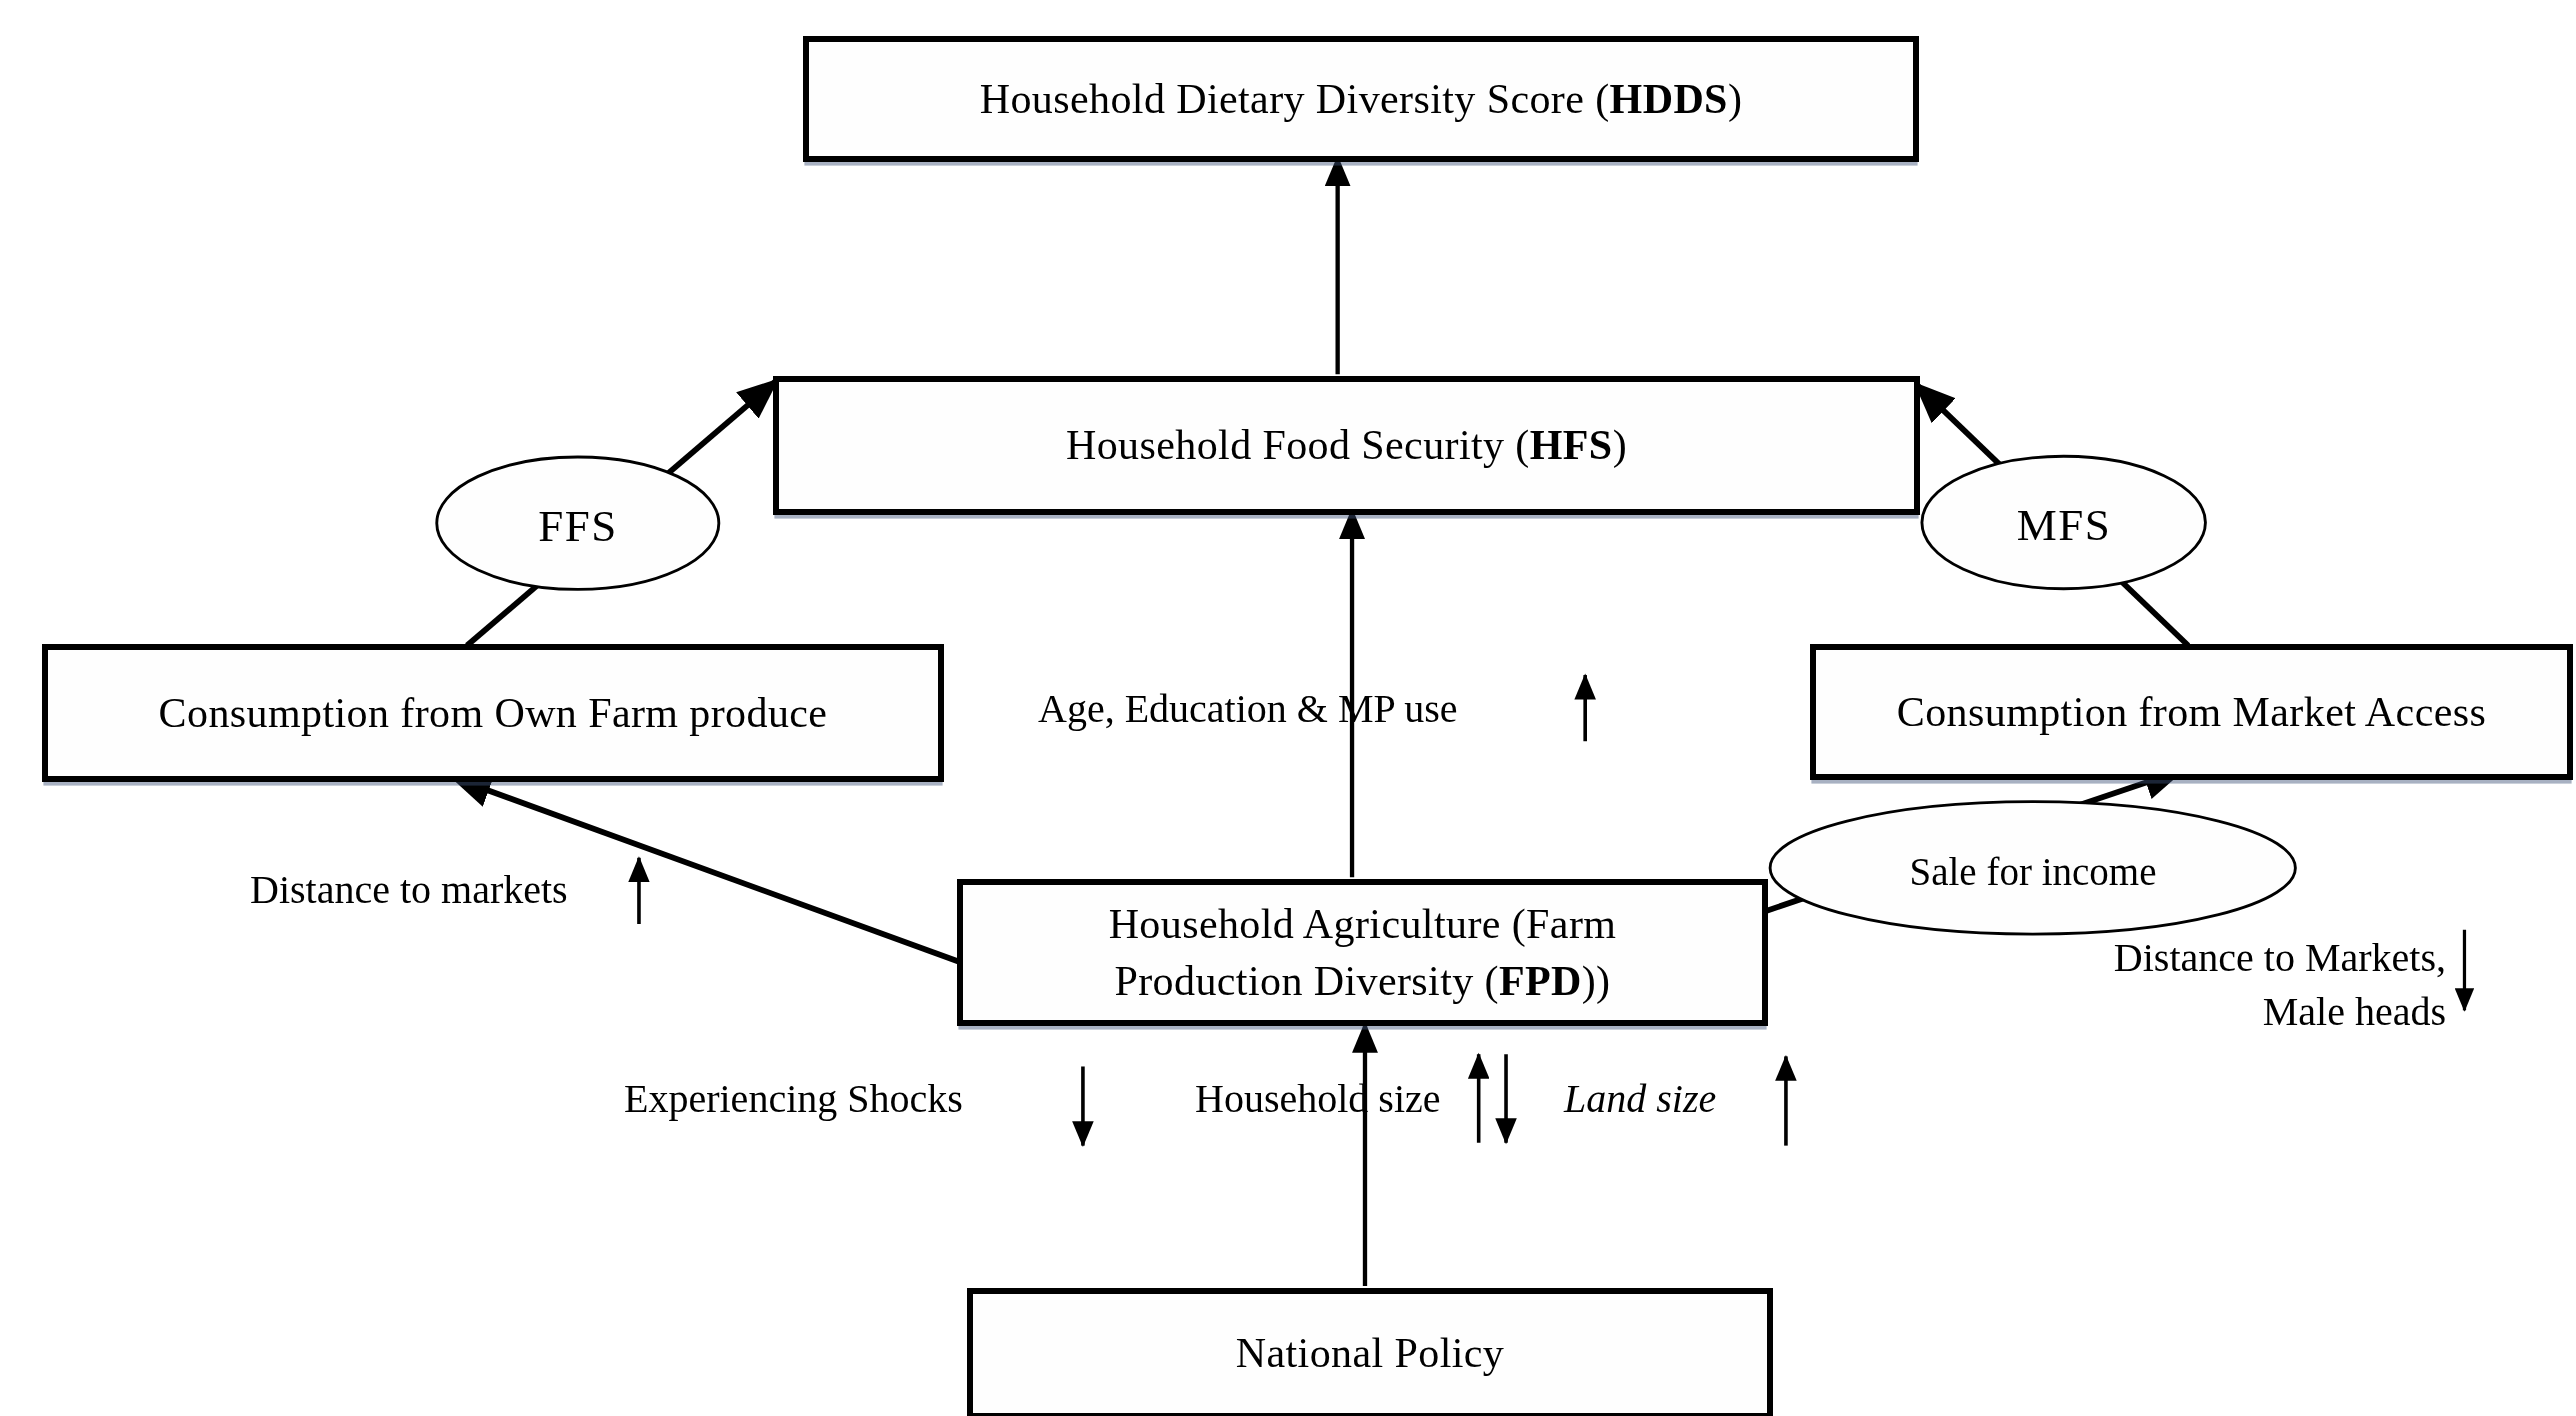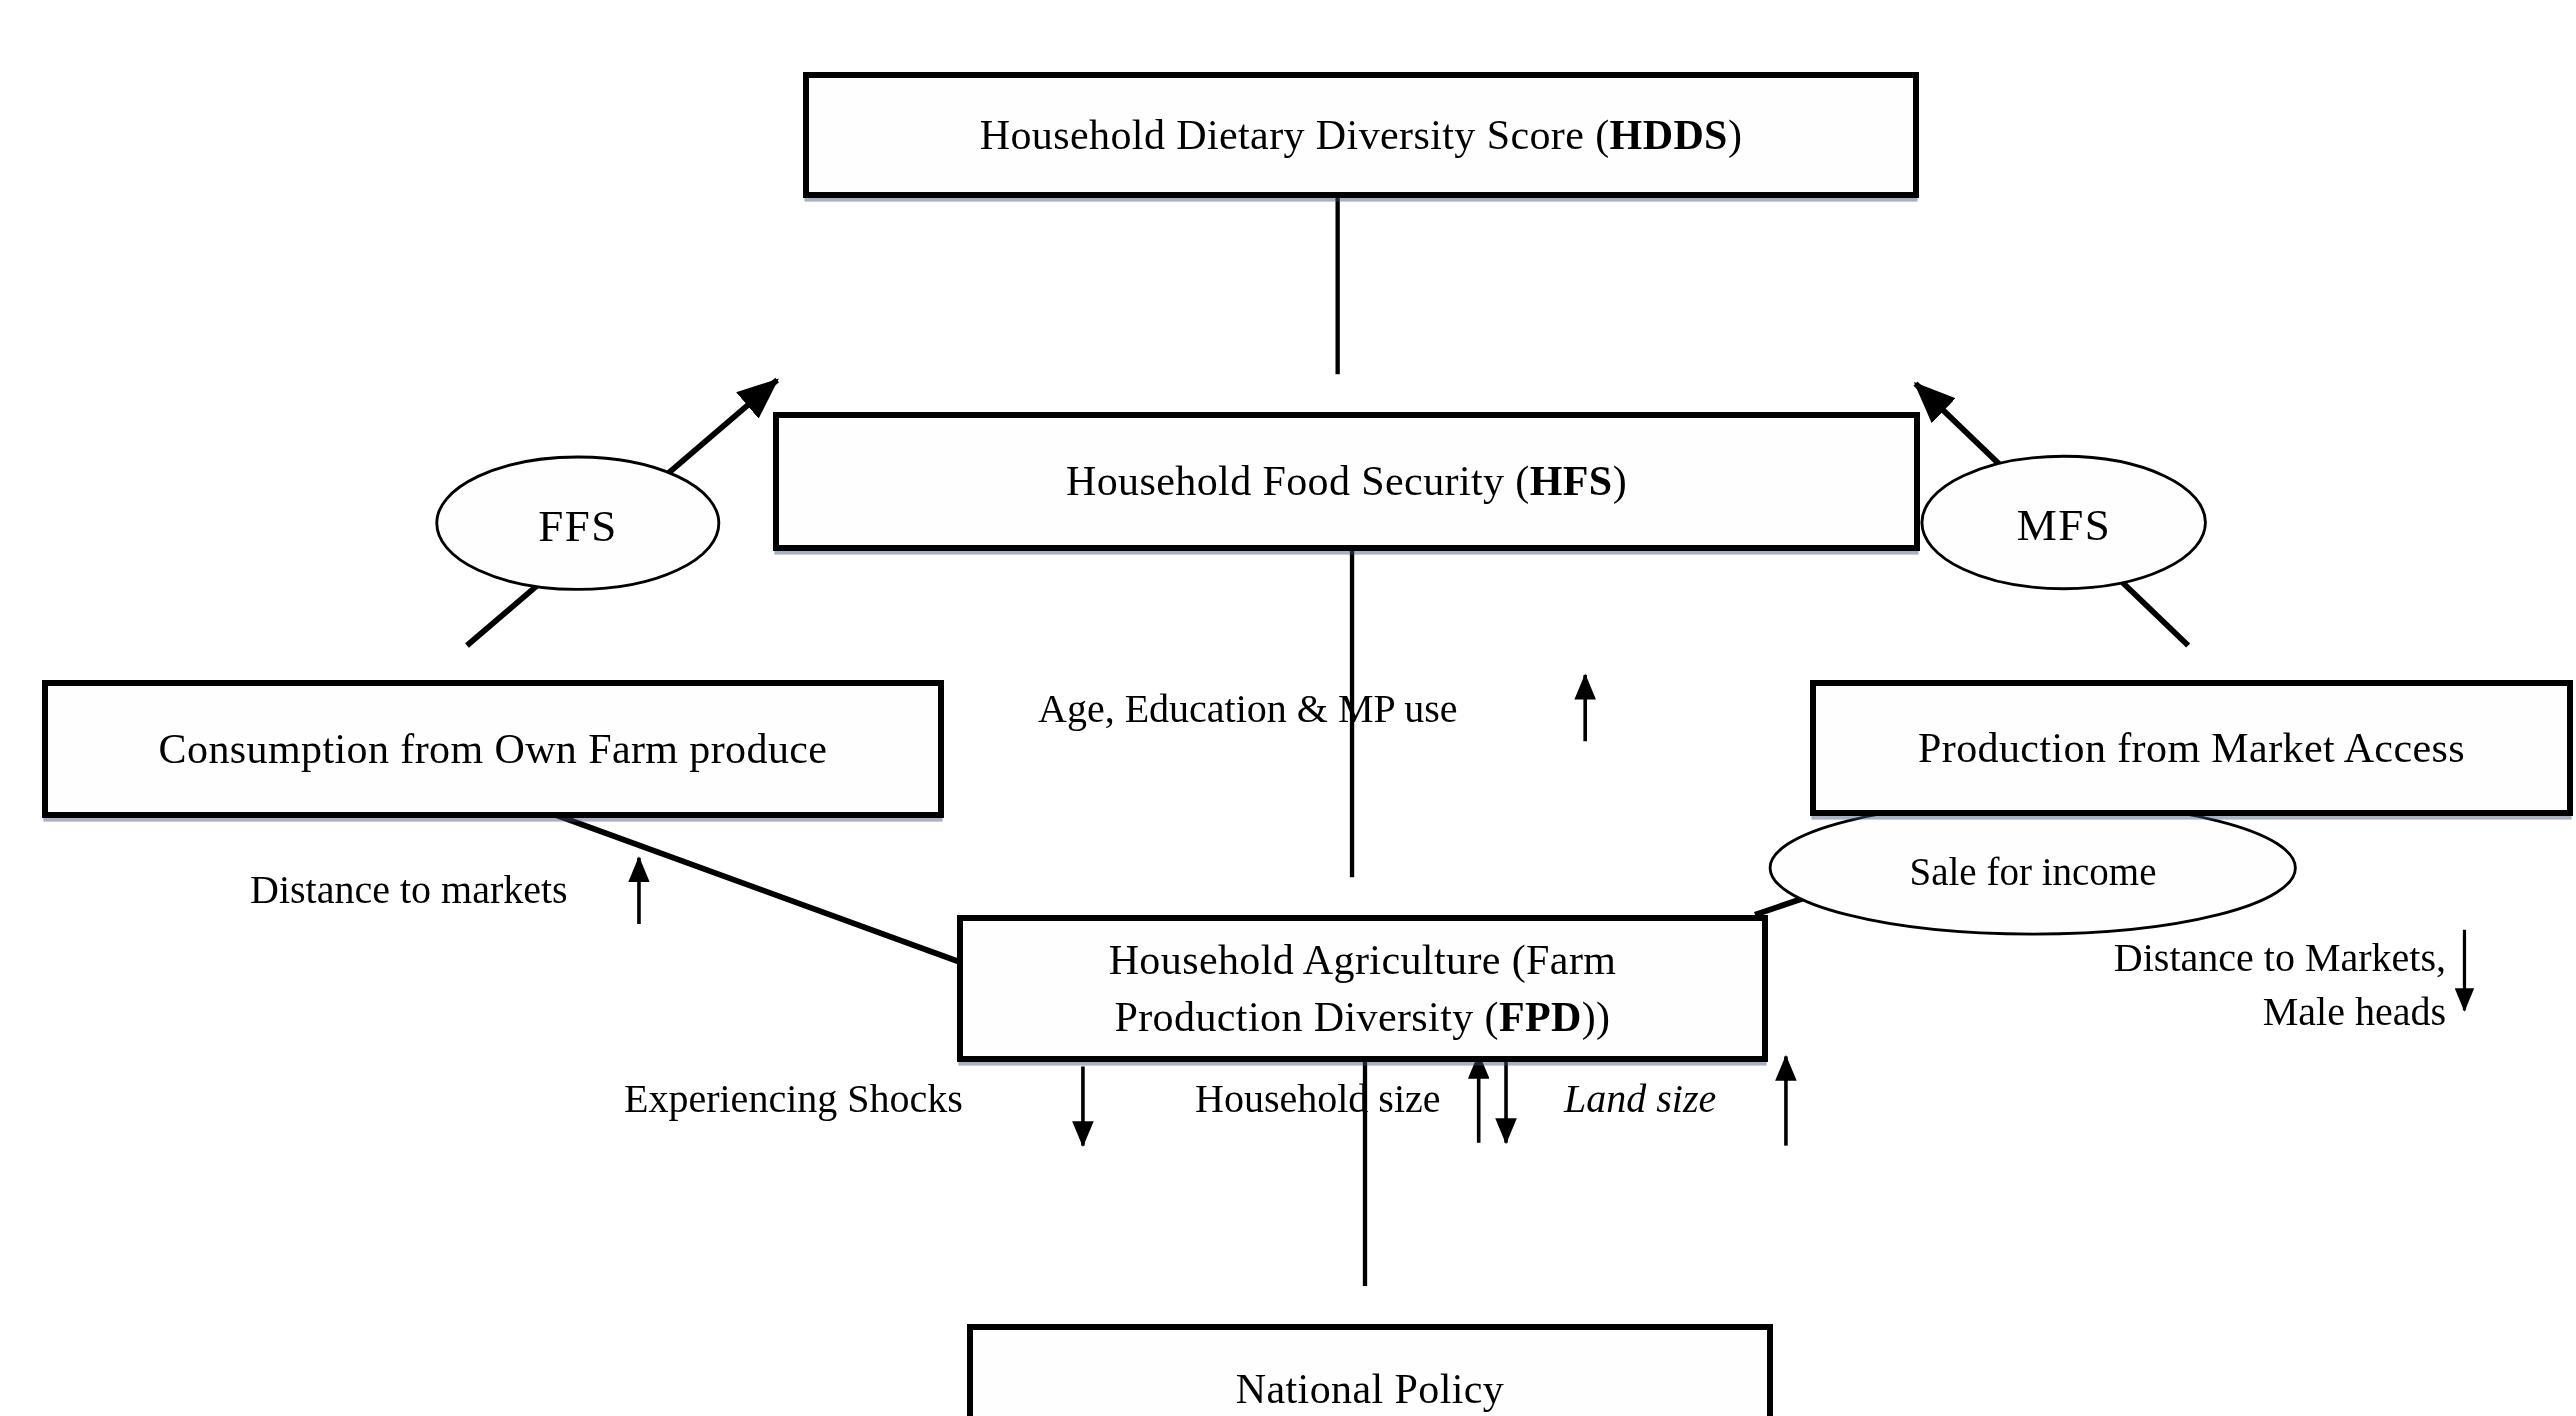--- a/index.html
+++ b/index.html
@@ -29,21 +29,20 @@
     background: #fefefe;
     border: 6.5px solid #000;
     box-shadow: 0 5px 0 -1.4px rgba(62, 82, 120, 0.45);
     display: flex;
     align-items: center;
     justify-content: center;
     text-align: center;
     font-size: 42px;
     line-height: 1.35;
     letter-spacing: 0.4px;
-    margin-top: 36px;
   }
   .box b { font-weight: bold; }
   #hdds-box          { left: 803px; top: 36px;   width: 1104px; height: 114px; }
   #hfs-box           { left: 773px; top: 376px;  width: 1135px; height: 127px; }
   #own-farm-box      { left: 42px;   top: 644px;  width: 890px; height: 126px; text-align: right; }
   #market-access-box { left: 1810px; top: 644px;  width: 751px; height: 124px; }
   #fpd-box           { left: 957px; top: 879px; width: 799px; height: 135px; }
   #national-policy-box { left: 967px; top: 1288px; width: 794px; height: 119px; }
 
   .ellipse-label {
@@ -110,21 +109,21 @@
 
   <div class="box" id="hfs-box">
     <span><span>Household Food Security (</span><b>HFS</b><span>)</span></span>
   </div>
 
   <div class="box" id="own-farm-box">
     <span>Consumption from Own Farm produce</span>
   </div>
 
   <div class="box" id="market-access-box">
-    <span>Production from Market Access</span>
+    <span>Consumption from Market Access</span>
   </div>
 
   <div class="box" id="fpd-box">
     <span>
       <span>Household Agriculture (Farm</span><br>
       <span>Production Diversity (</span><b>FPD</b><span>))</span>
     </span>
   </div>
 
   <div class="box" id="national-policy-box">

